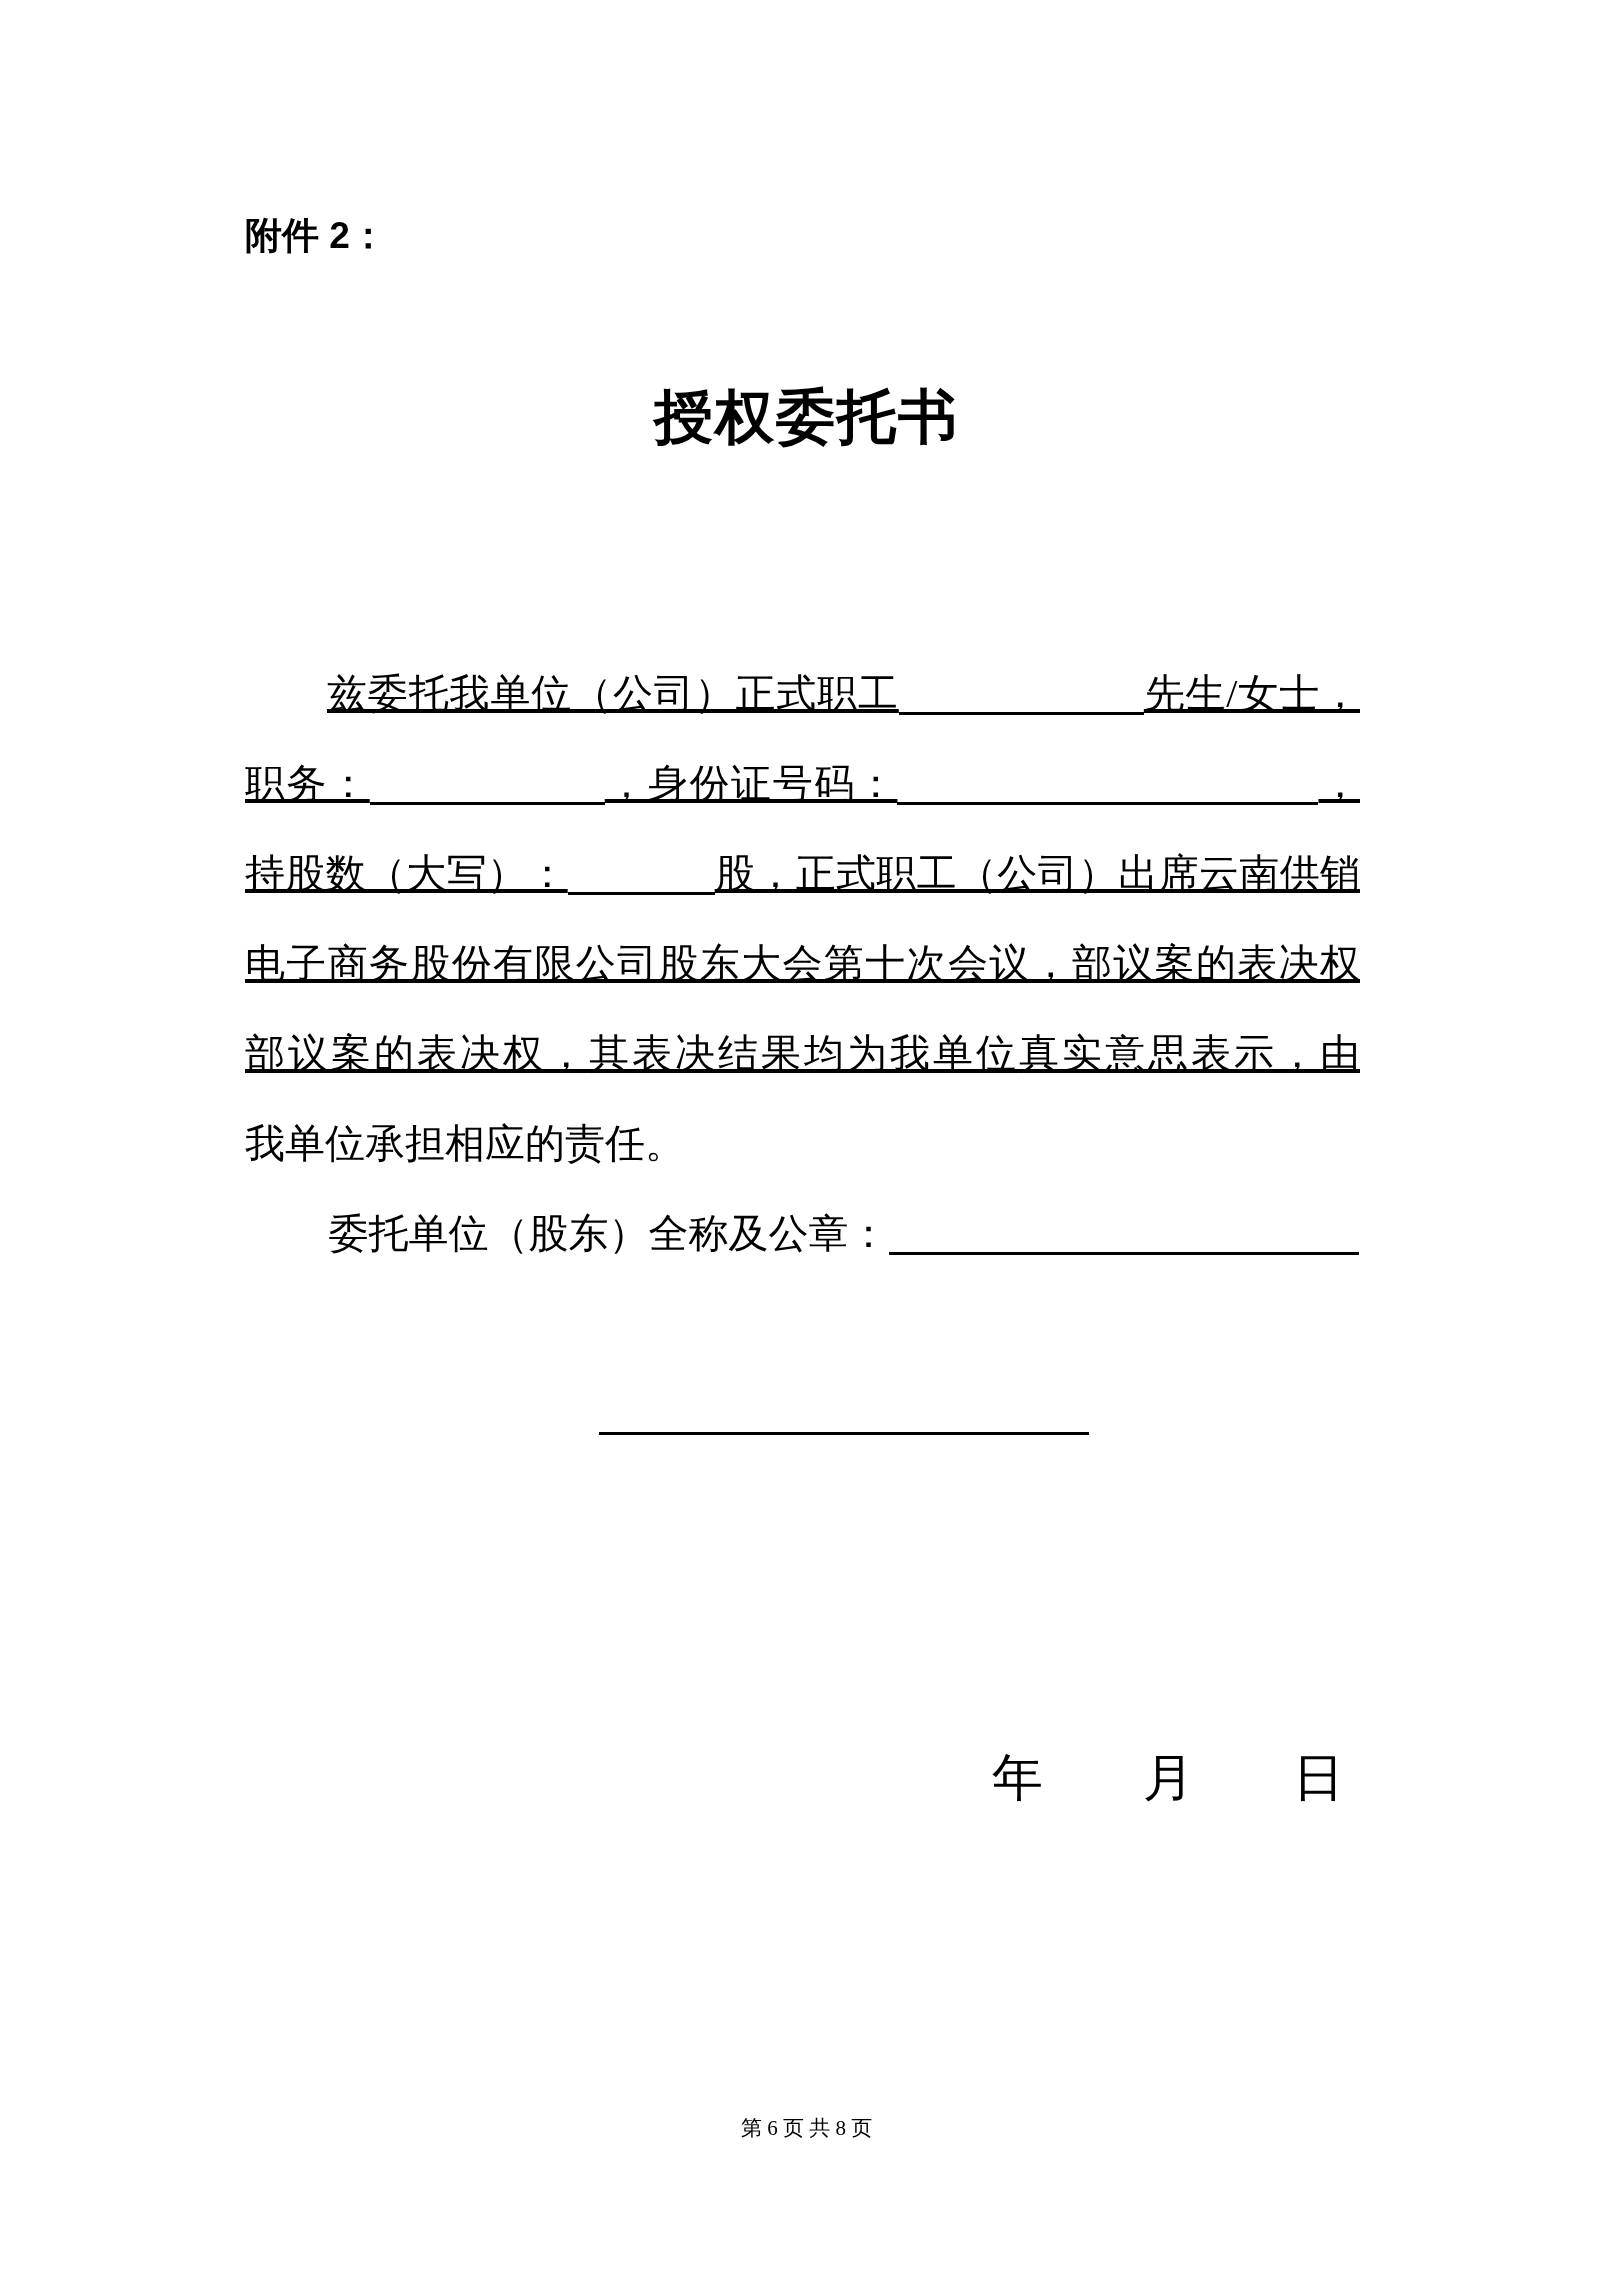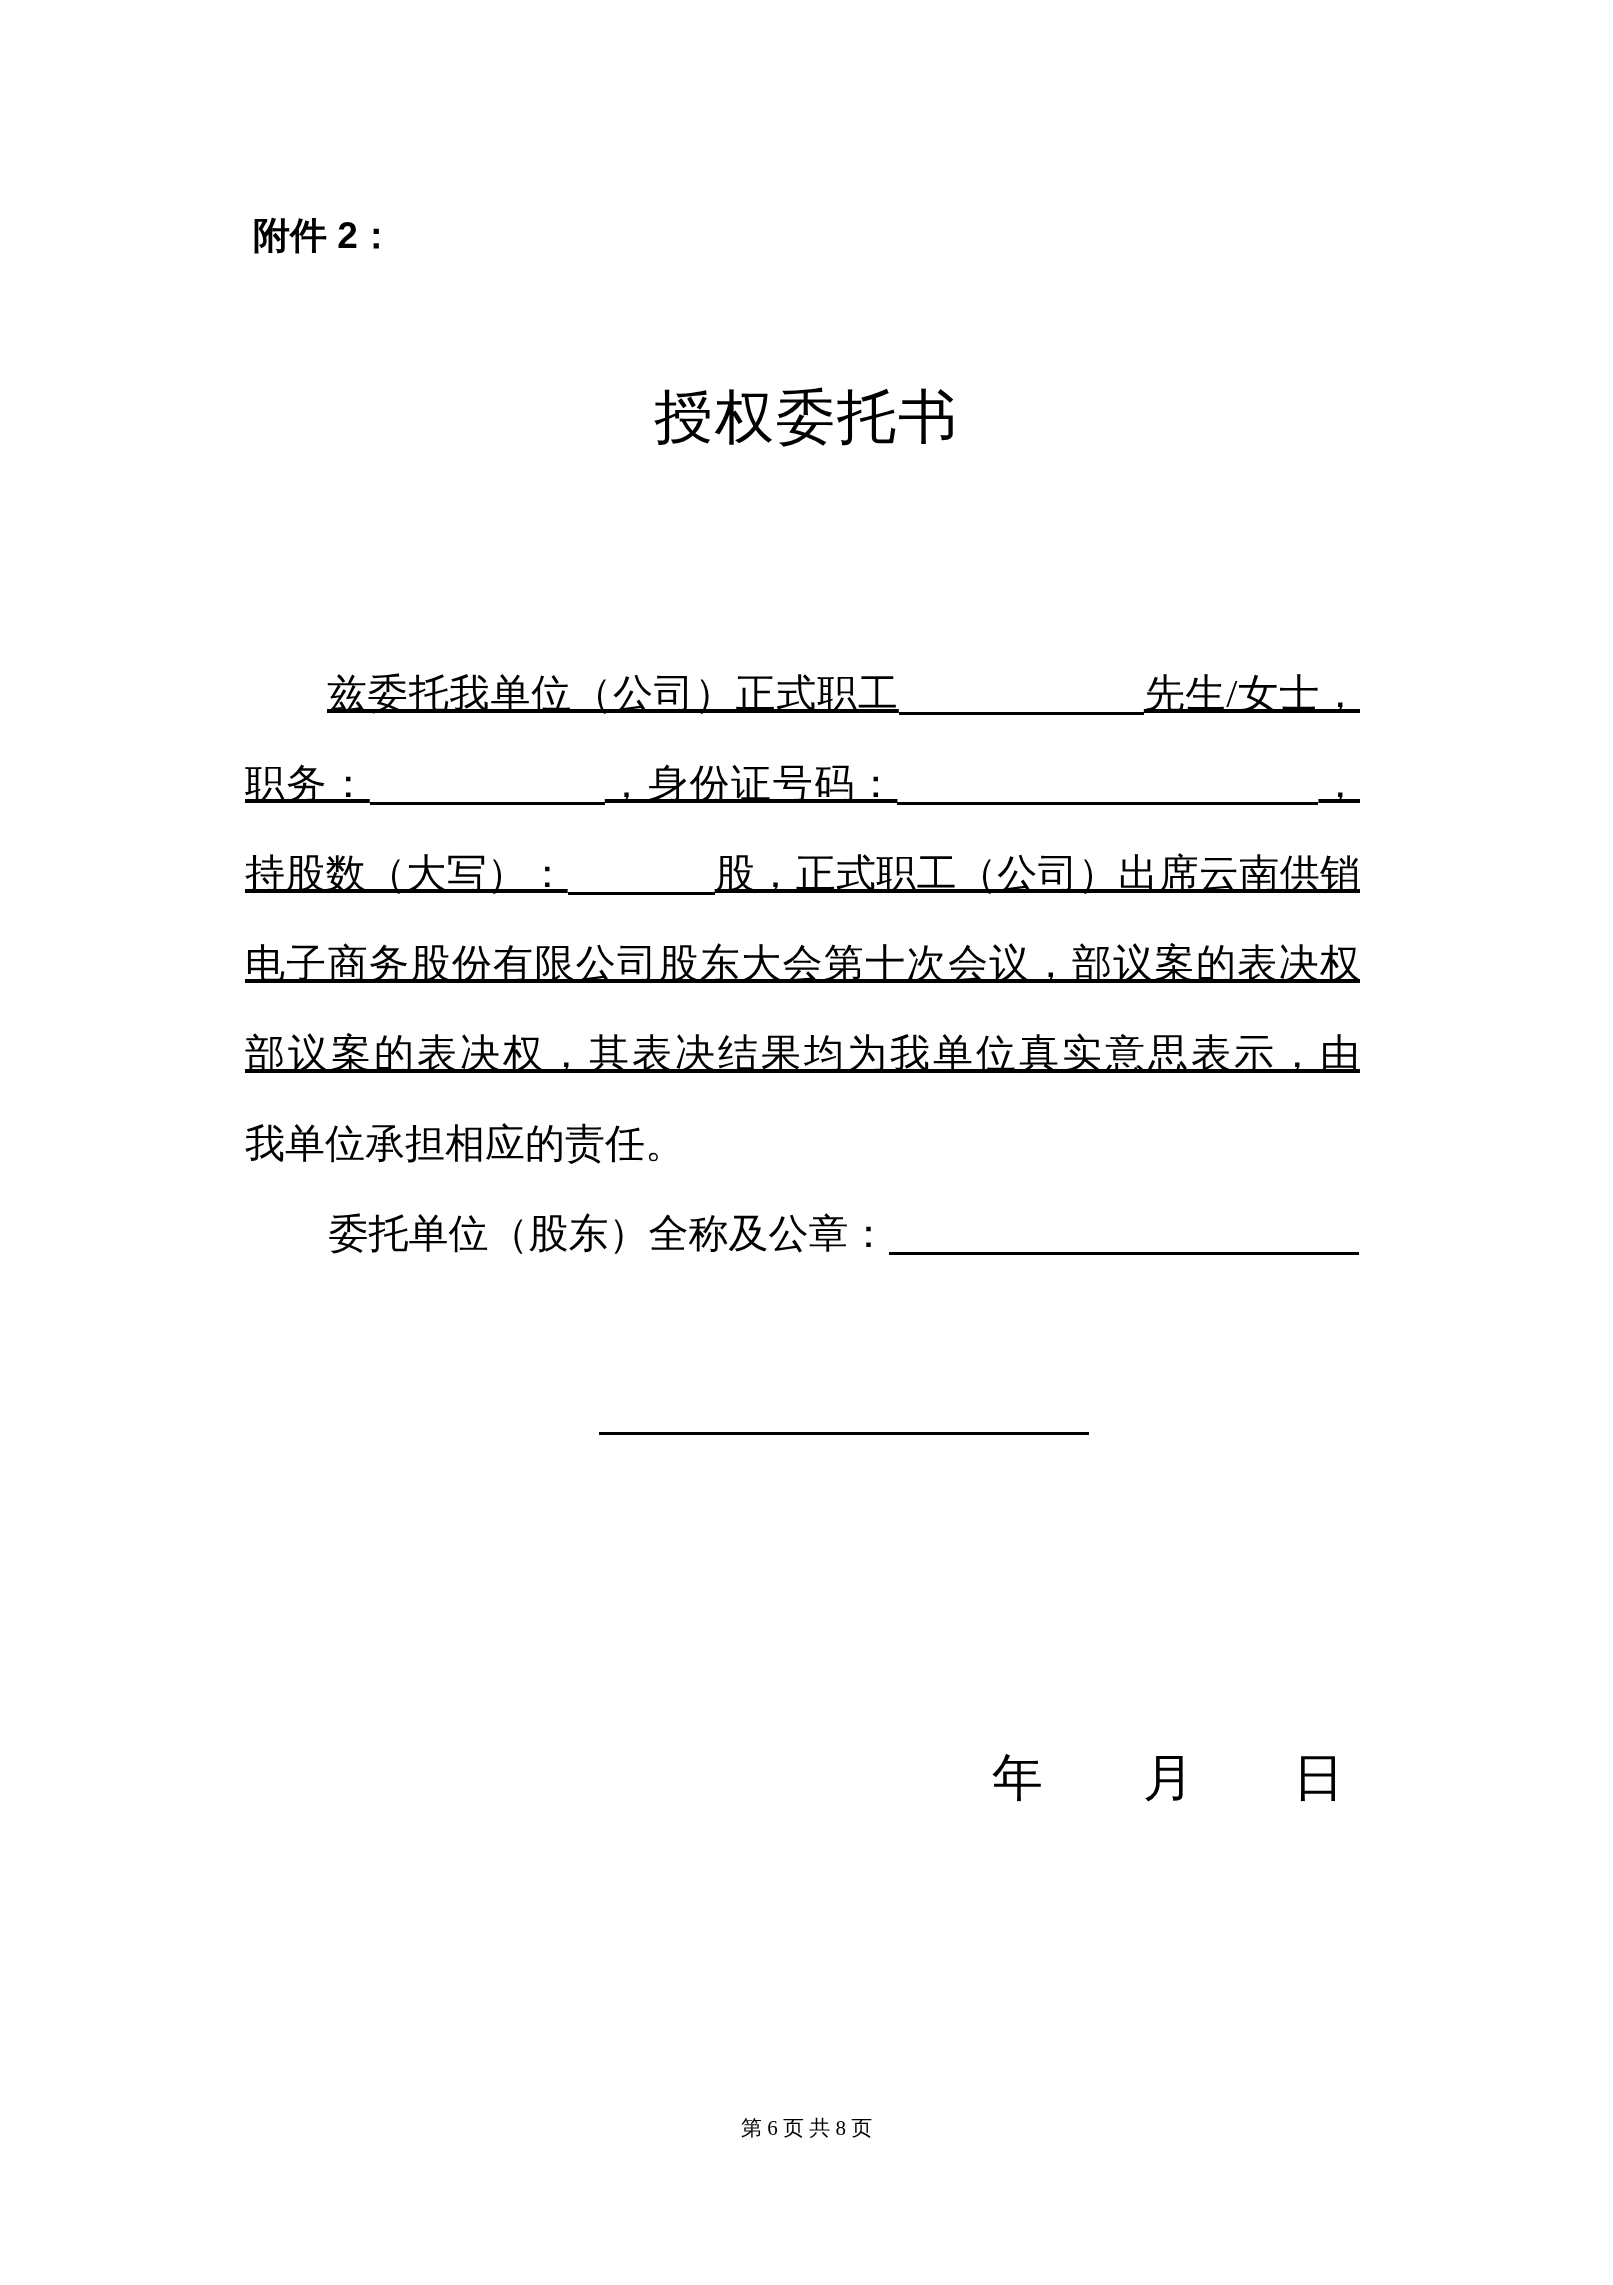--- a/index.html
+++ b/index.html
@@ -11,35 +11,35 @@
     position: relative;
     width: 1613px;
     height: 2286px;
     background: #ffffff;
     color: #000000;
     overflow: hidden;
     font-family: "Liberation Serif", "DejaVu Serif", serif;
   }
   .attachment {
     position: absolute;
-    left: 253px;
+    left: 245px;
     top: 210px;
     font-family: "Liberation Sans", "DejaVu Sans", sans-serif;
     font-weight: bold;
     font-size: 37px;
     line-height: 51px;
     white-space: nowrap;
   }
   .doc-title {
     position: absolute;
     left: 0;
     top: 378px;
     width: 100%;
     text-align: center;
-    font-weight: normal;
+    font-weight: bold;
     font-size: 59px;
     line-height: 78px;
     letter-spacing: 2px;
     white-space: nowrap;
   }
   .body-block {
     position: absolute;
     left: 245px;
     top: 649px;
     width: 1115px;

